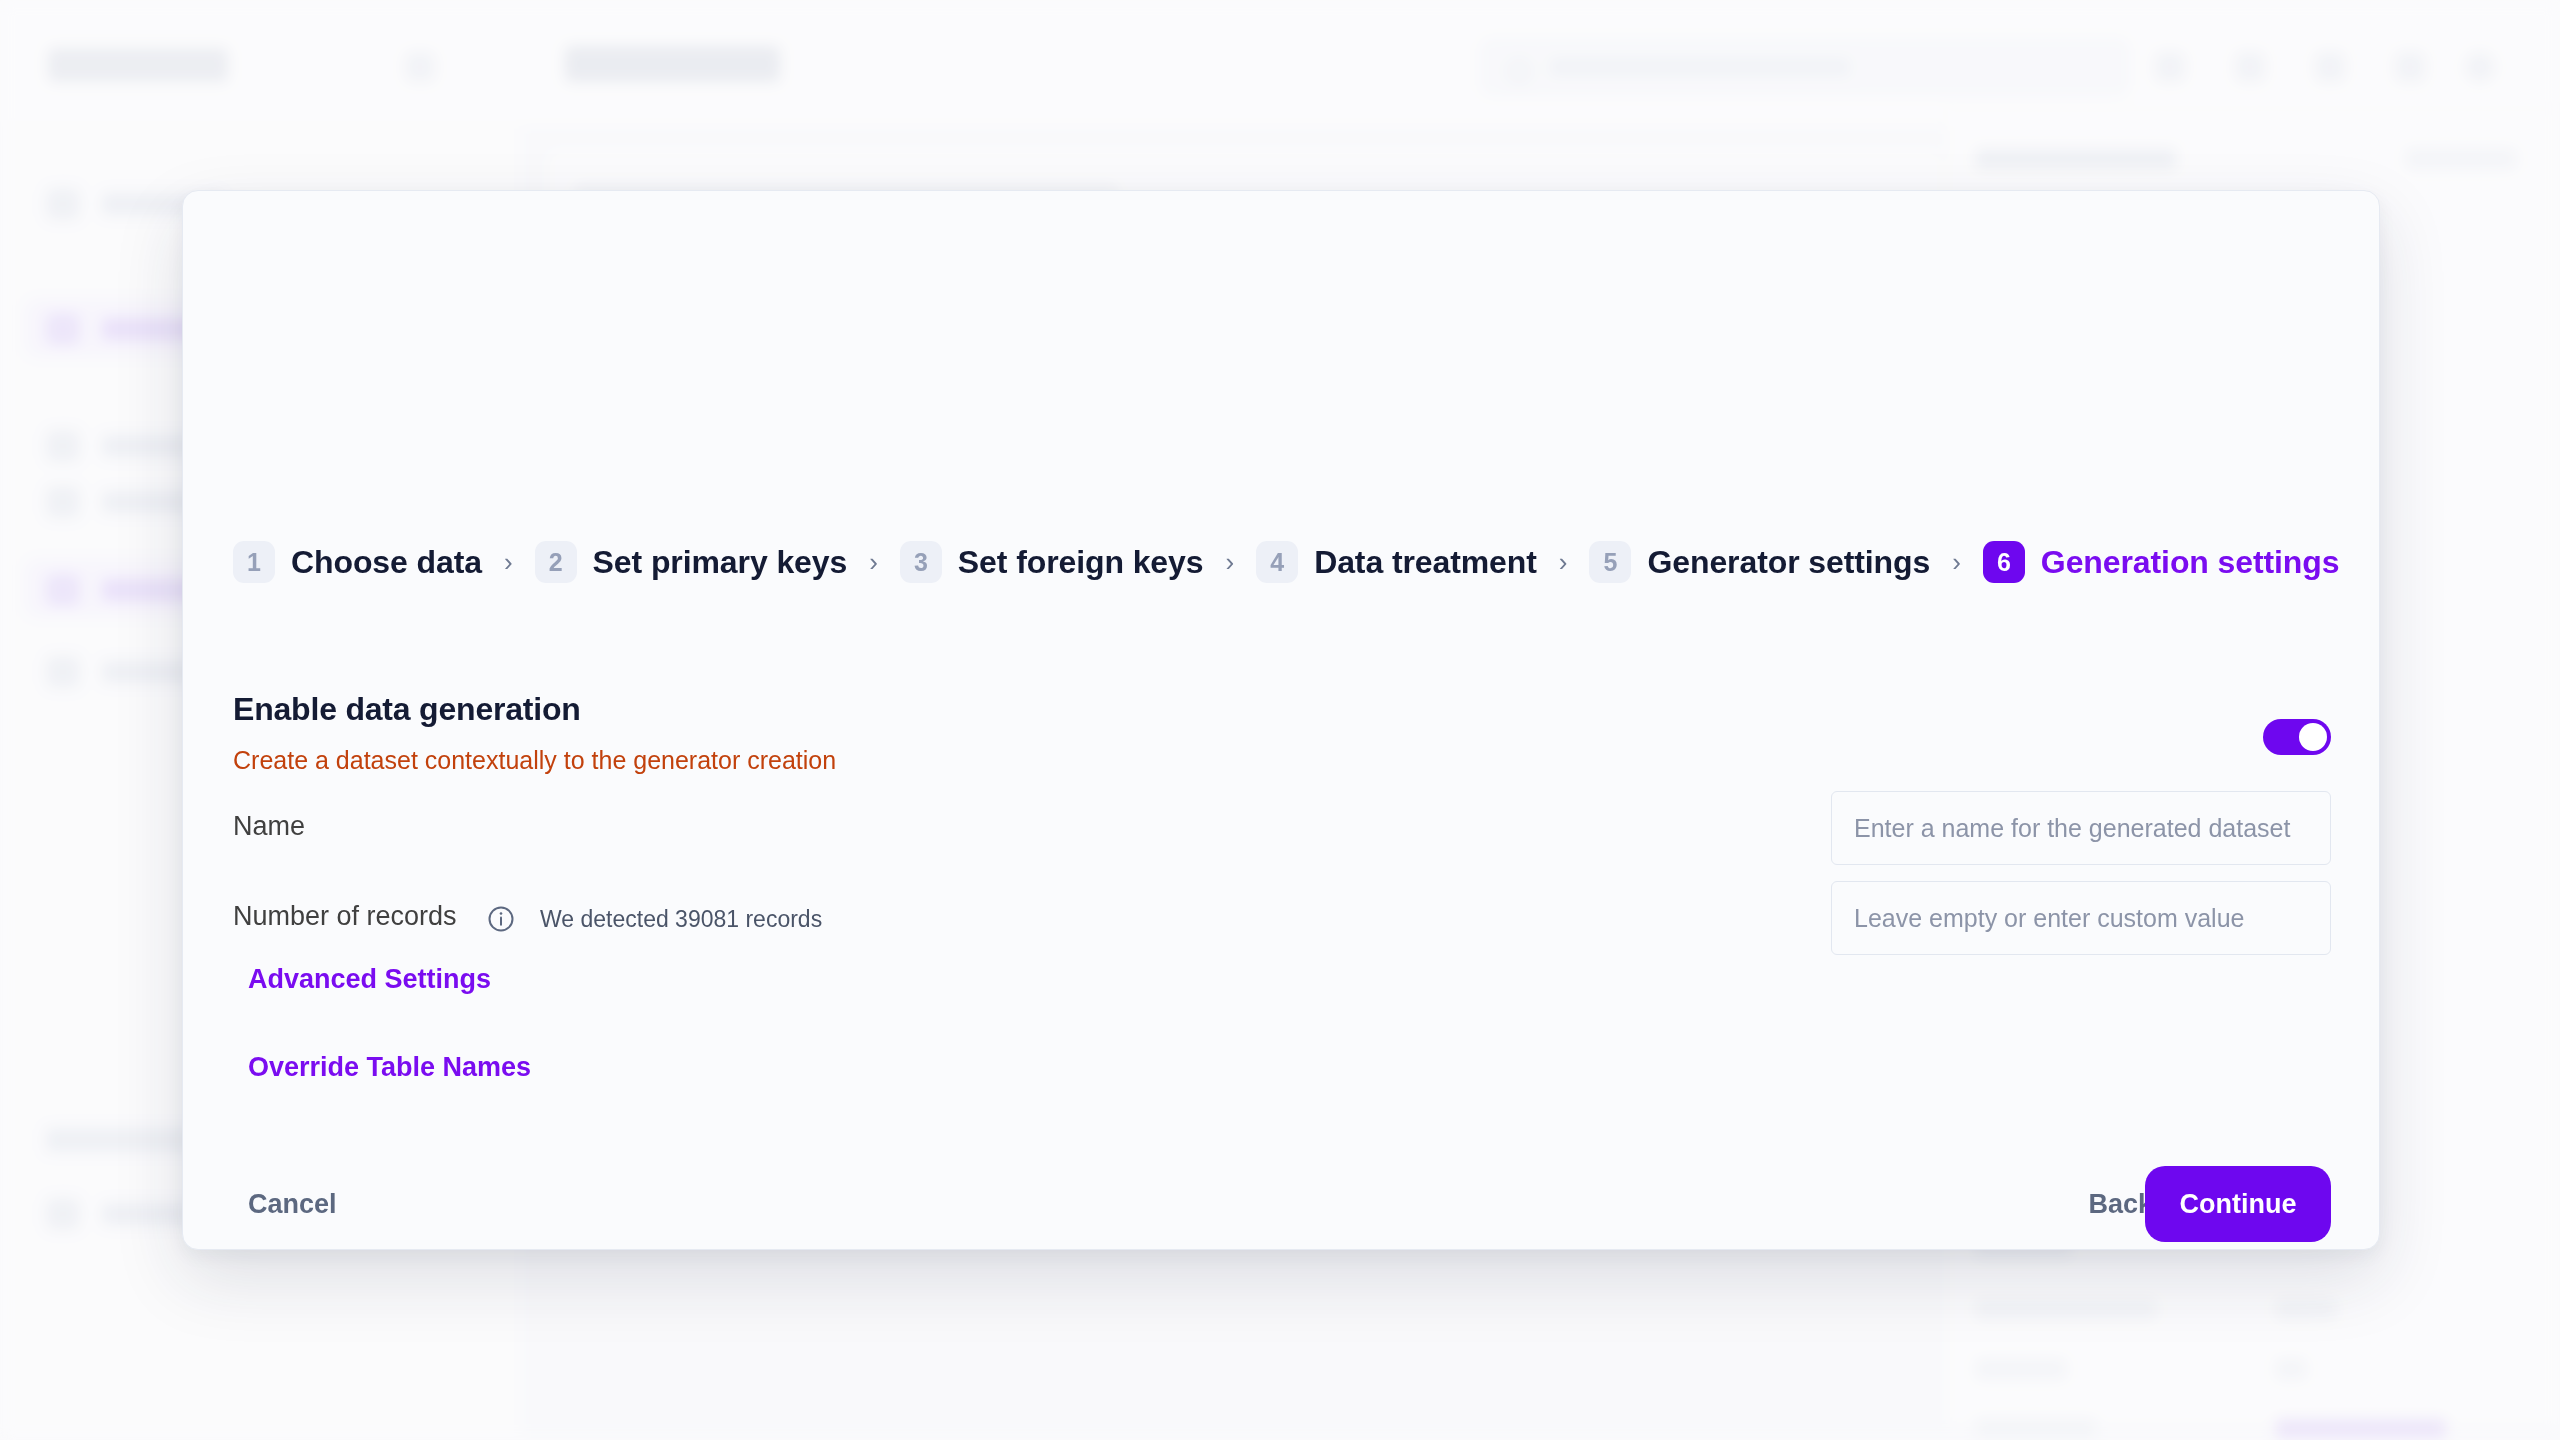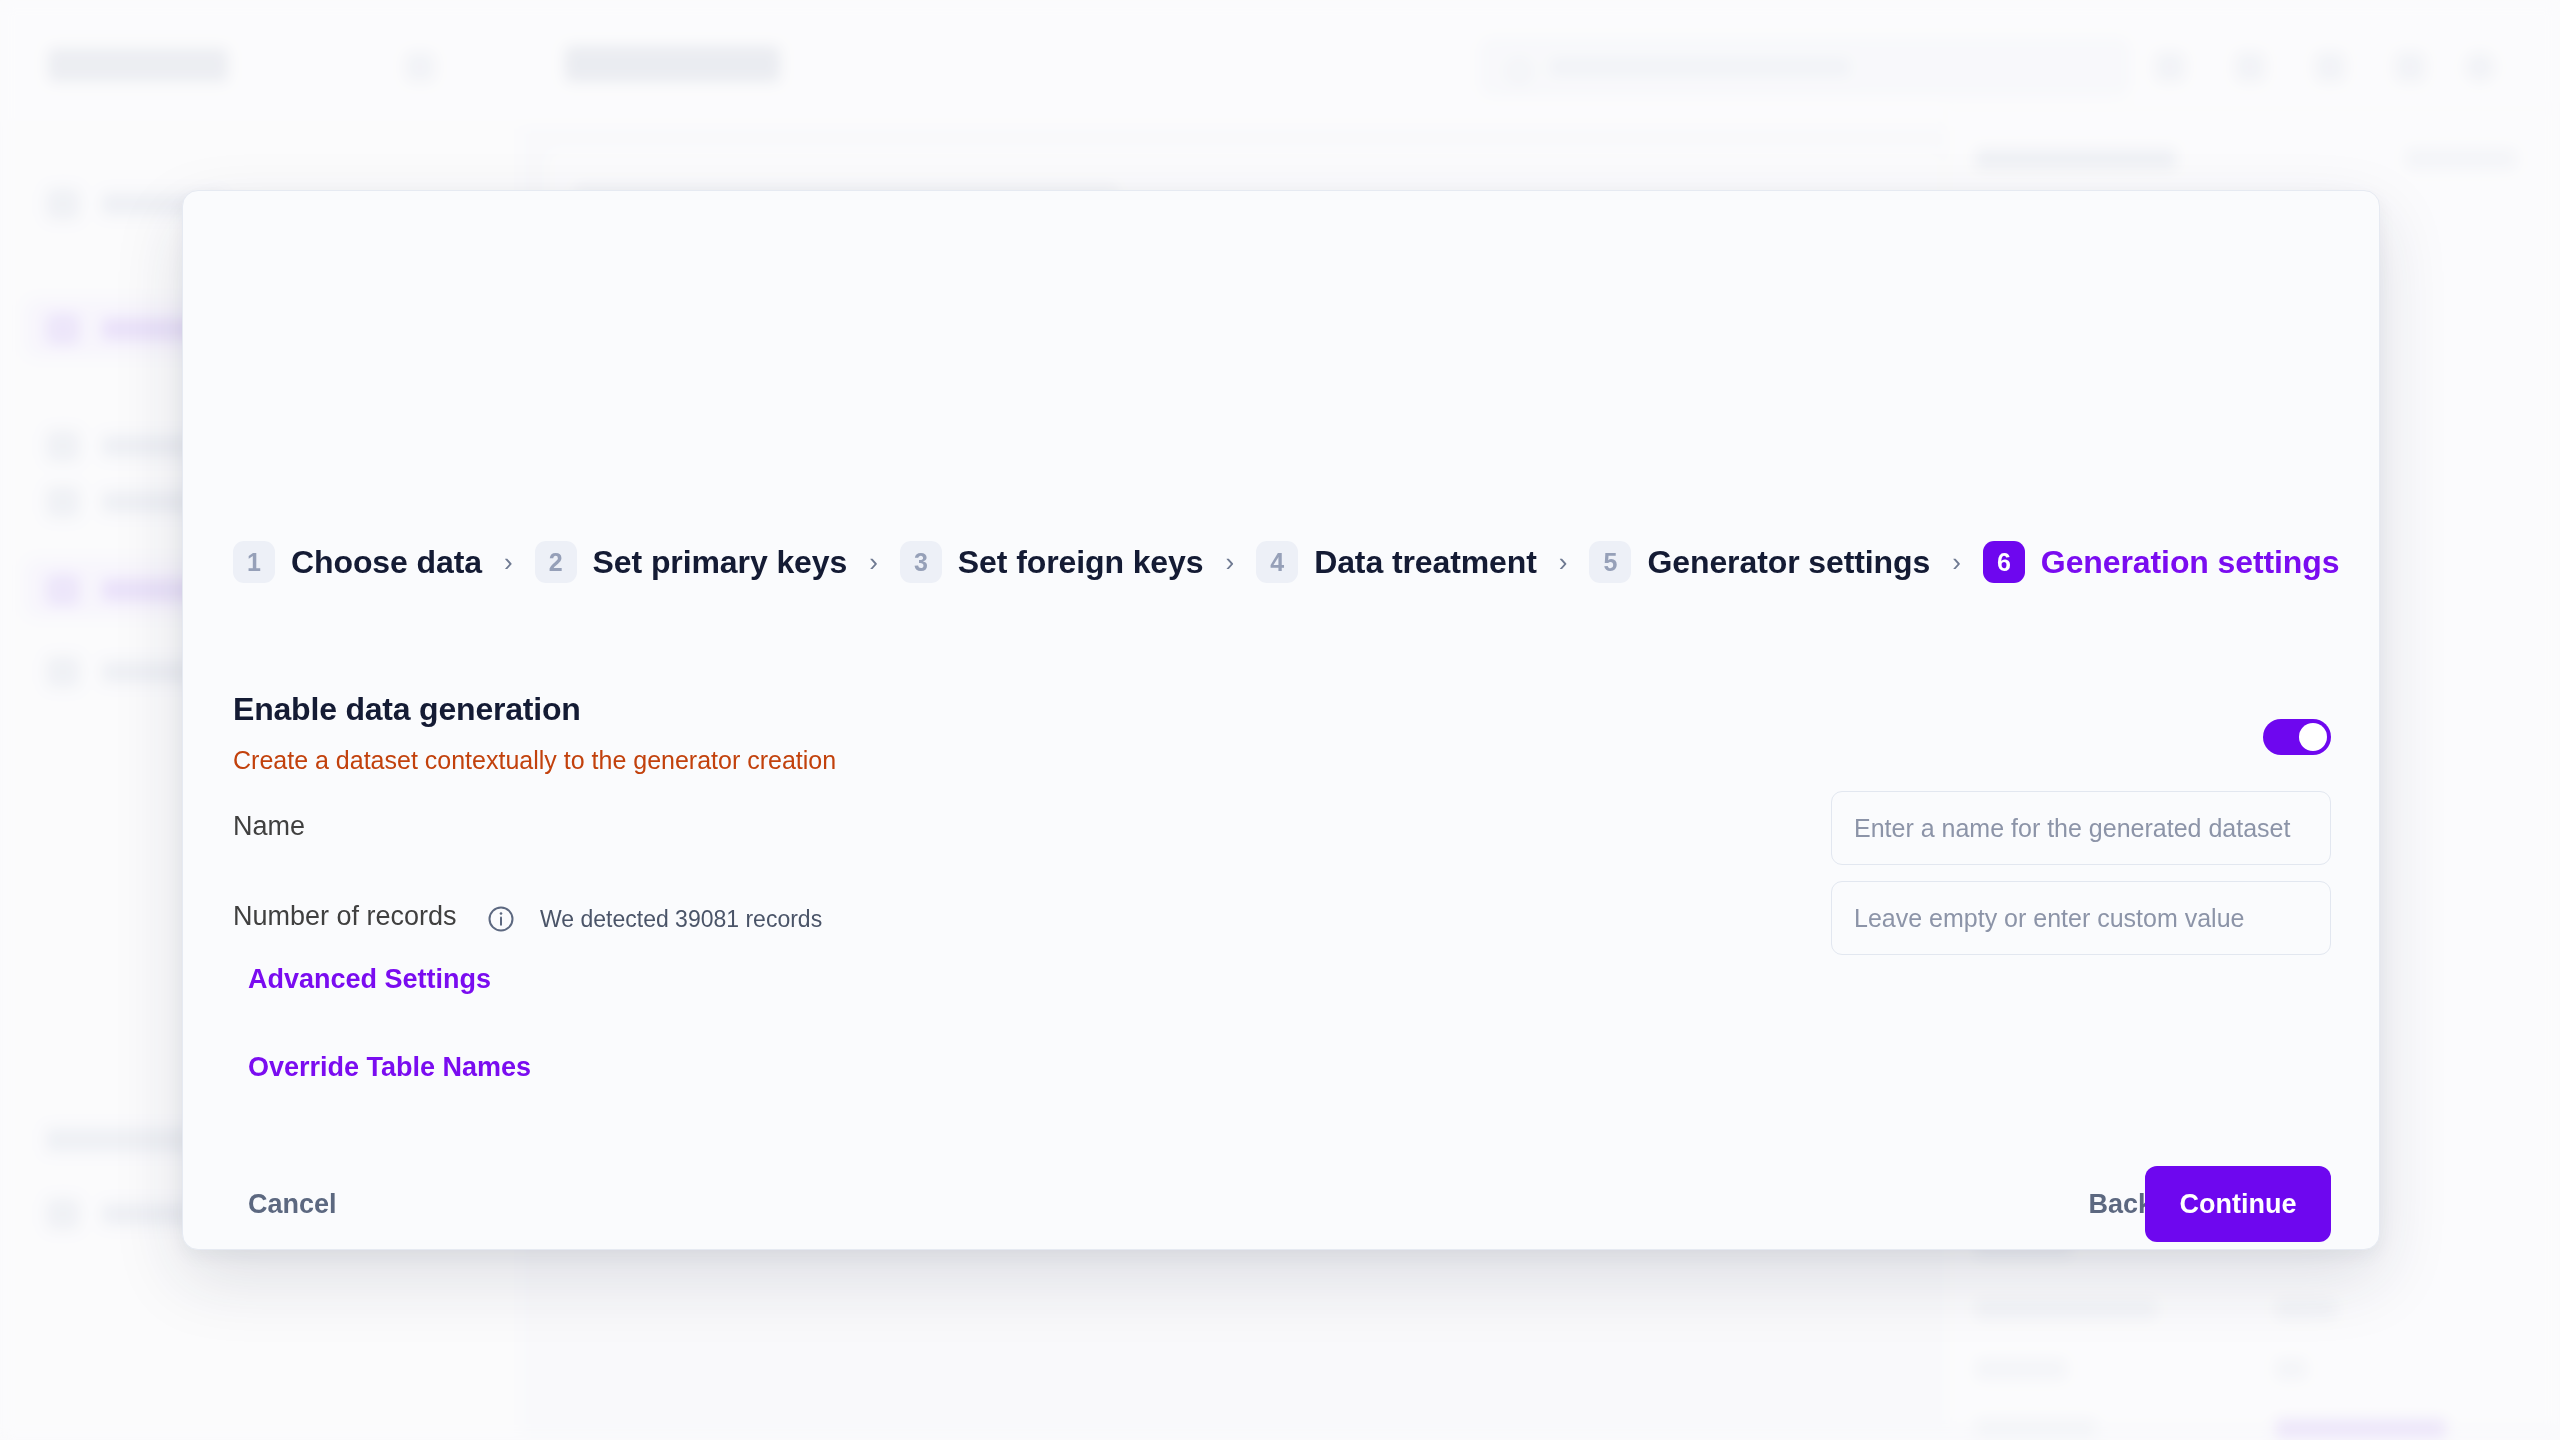--- a/index.html
+++ b/index.html
@@ -162,21 +162,21 @@
   }
   #records-hint {
     position:absolute; left:307px; top:25px;
     font-size:23px; font-weight:400; color:#4A5468;
   }
   .form-input {
     position:absolute; right:0; top:0;
     width:500px; height:74px;
     background:#FAFBFD;
     border:1px solid #E2E7F0;
-    border-radius:11px;
+    border-radius:6px;
     padding:0 22px;
     font-family:"Liberation Sans", sans-serif;
     font-size:25px; color:#141B34;
     outline:none;
   }
   .form-input::placeholder { color:#8C94A8; }
 
   
   .link-btn {
     position:absolute; left:65px;
@@ -200,21 +200,21 @@
     position:absolute; right:226px; top:1013px;
     transform:translateY(-50%);
     background:none; border:none; padding:0; cursor:pointer;
     font-family:"Liberation Sans", sans-serif;
     font-size:27px; font-weight:700; color:#5C6880;
   }
   #continue-btn {
     position:absolute; right:48px; top:975px;
     width:186px; height:76px;
     background:#6E07EF; color:#FFFFFF;
-    border:none; border-radius:12px; cursor:pointer;
+    border:none; border-radius:20px; cursor:pointer;
     font-family:"Liberation Sans", sans-serif;
     font-size:27px; font-weight:700;
   }
 </style>
 </head>
 <body>
 
 <div id="bg-app">
   <div class="bg-topbar"></div>
   <div class="bg-logo"></div>

